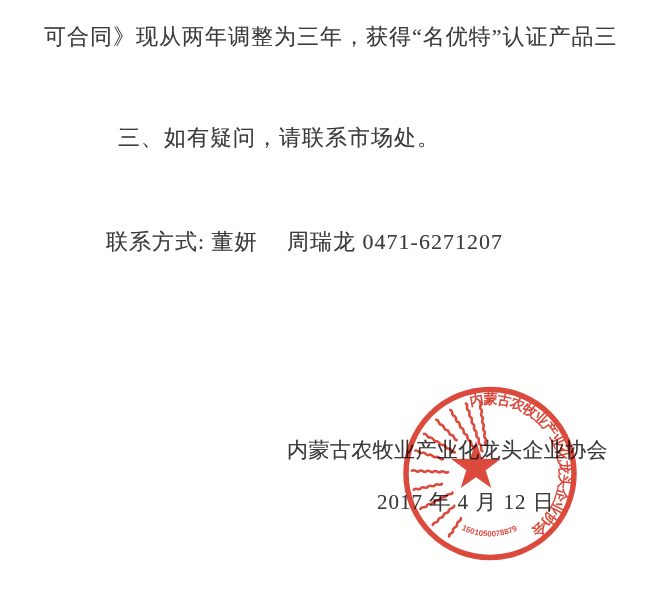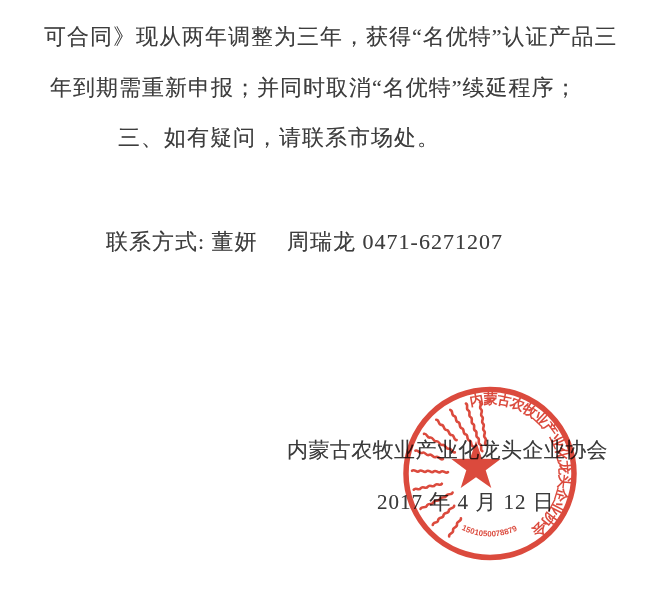--- a/index.html
+++ b/index.html
@@ -63,21 +63,20 @@
     stroke-width:2.6;
     stroke-linecap:round;
   }
 </style>
 </head>
 <body>
 
 <div class="page">
 
   <div class="bodyline l1">可合同》现从两年调整为三年，获得“名优特”认证产品三</div>
-  <div class="bodyline l2">年到期需重新申报；并同时取消“名优特”续延程序；</div>
   <div class="bodyline l3">三、如有疑问，请联系市场处。</div>
   <div class="bodyline l5">联系方式: 董妍　 周瑞龙 0471-6271207</div>
 
   <div class="signature">内蒙古农牧业产业化龙头企业协会</div>
   <div class="dateline">2017 年 4 月 12 日</div>
 
   <svg class="seal" viewBox="0 0 195 186" xmlns="http://www.w3.org/2000/svg">
 
     <circle cx="95" cy="92.5" r="84" fill="none" stroke-width="5.5" stroke="#d83a2c"></circle>
 

